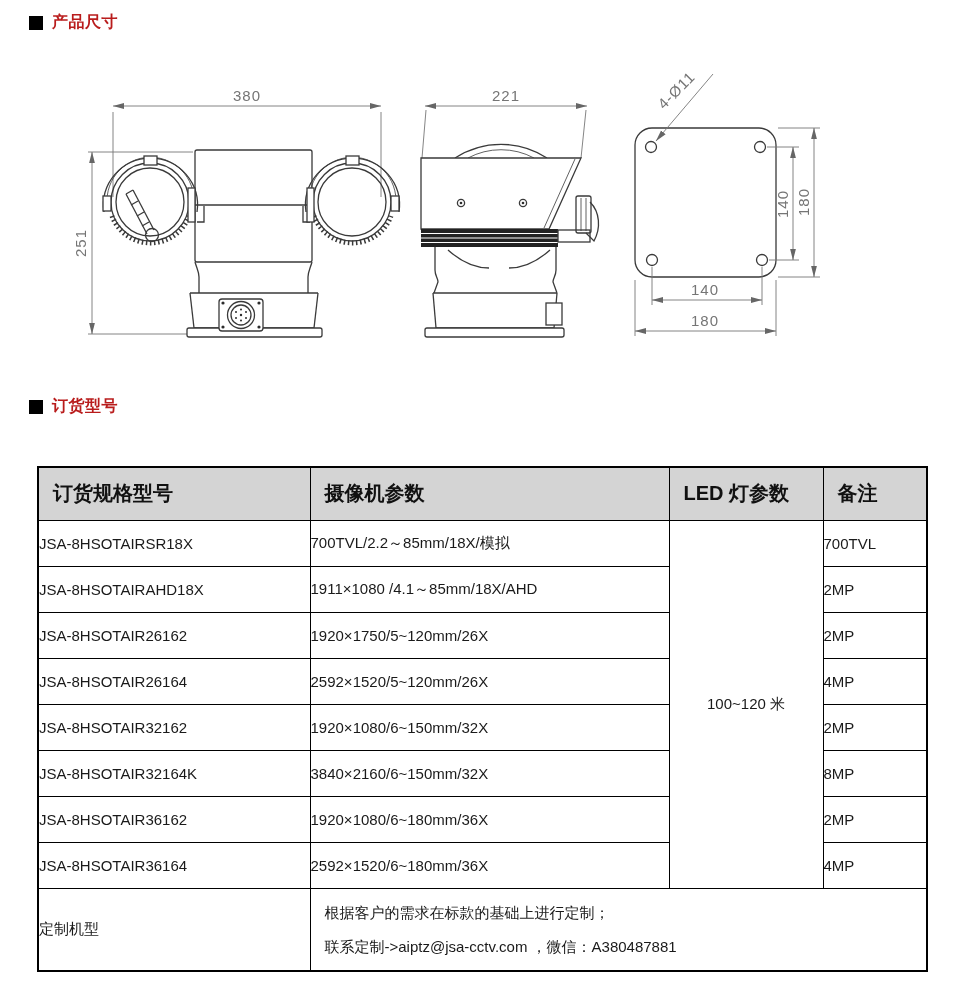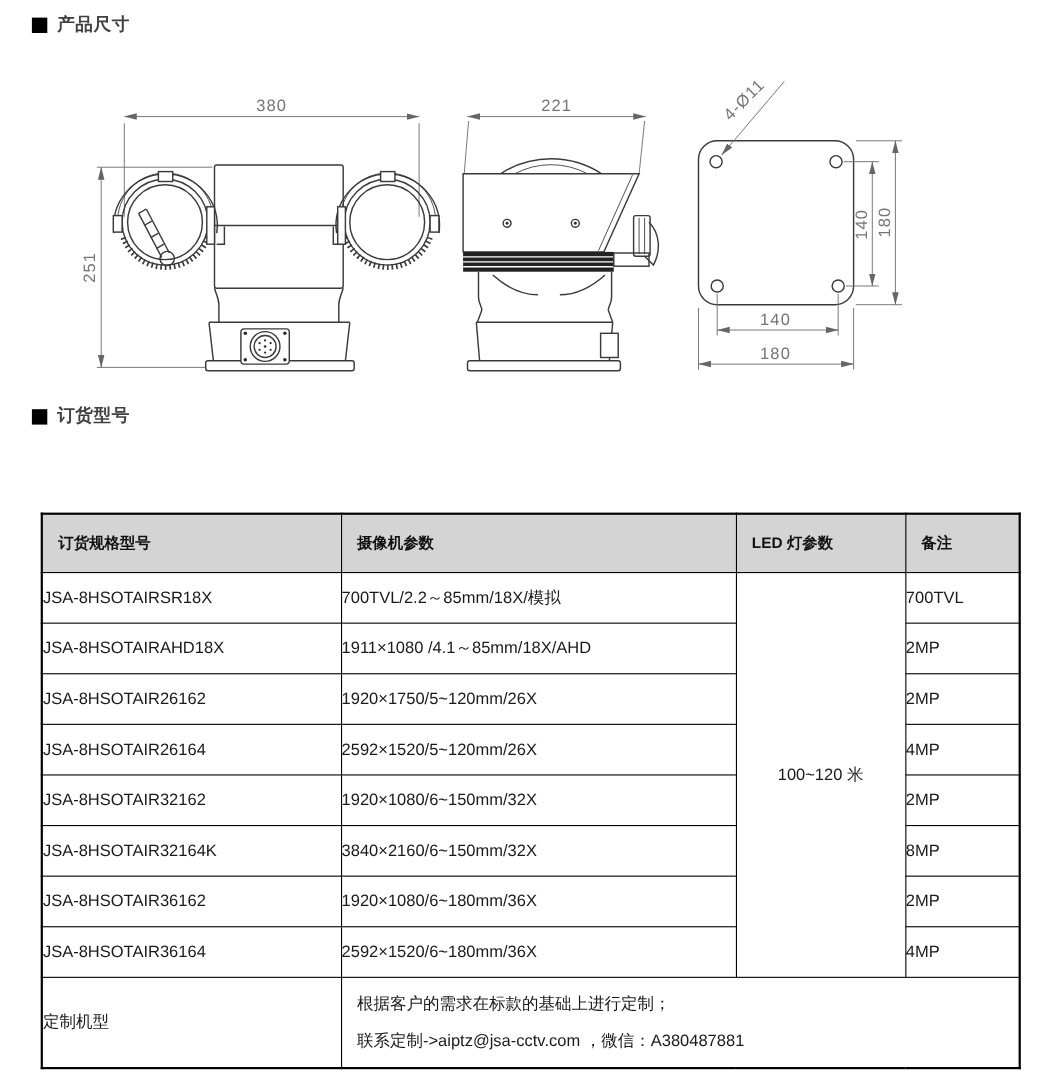--- a/index.html
+++ b/index.html
@@ -3,25 +3,25 @@
 <meta charset="utf-8">
 <style>
   * { margin:0; padding:0; box-sizing:border-box; }
   html,body { background:#fff; }
   body {
     width:960px; height:986px; position:relative; overflow:hidden;
     font-family:"Liberation Sans", sans-serif; color:#1a1a1a;
   }
   .section-title {
     position:absolute; left:29px; display:flex; align-items:center; gap:9px;
-    font-size:16px; font-weight:bold; color:#404040; letter-spacing:0.5px;
+    font-size:16px; font-weight:bold; color:#b91c1c; letter-spacing:0.5px;
   }
   .sq { width:14px; height:14px; background:#000; display:inline-block; flex:none; }
   #title-dim   { top:12px; }
-  #title-order { top:368px; }
+  #title-order { top:396px; }
 
   #drawings { position:absolute; top:0; left:0; width:888px; height:400px; }
 
   
   .ln  { stroke:#3a3a3a; stroke-width:1.3; fill:none; }
   .lnw { stroke:#3a3a3a; stroke-width:1.3; fill:#fff; }
   .thin{ stroke:#3a3a3a; stroke-width:0.8; fill:none; }
   .blk { fill:#222; stroke:none; }
   .wht { stroke:#fff; stroke-width:1.2; fill:none; }
   .dim { stroke:#777; stroke-width:0.9; fill:none; }
@@ -31,21 +31,21 @@
 
   
   #order-table {
     position:absolute; top:466px; left:37px; width:889px;
     border-collapse:collapse; table-layout:fixed; font-size:15px;
   }
   #order-table, #order-table th, #order-table td { border:1.5px solid #000; }
   #order-table { border:2.5px solid #000; }
   #order-table th {
     background:#d4d4d4; height:53px; text-align:left; padding:0 6px 0 14px;
-    font-size:14px; font-weight:bold; color:#111;margin-top:36px;
+    font-size:20px; font-weight:bold; color:#111;margin-top:36px;
   }
   #order-table td { height:46px; padding:0 6px 0 0; vertical-align:middle; }
   #order-table td.led-cell { text-align:center; padding:0;margin-left:40px; }
   #order-table td.custom-model { height:76px; }
   #order-table td.custom-desc { padding:9px 6px 9px 14px; }
   #order-table td.custom-desc div { line-height:29px; }
   #order-table td.custom-desc div + div { margin-top:5px; }
 </style>
 </head>
 <body>

